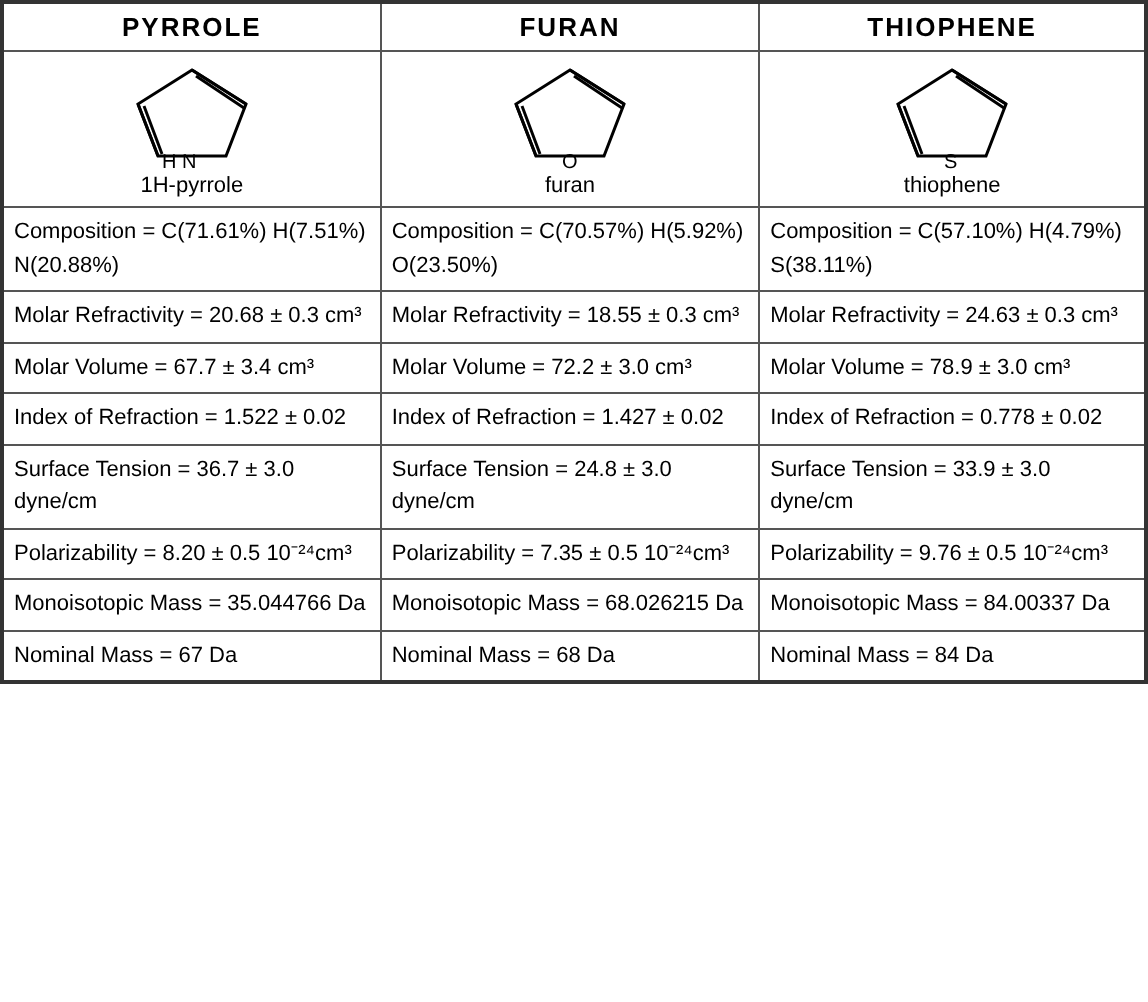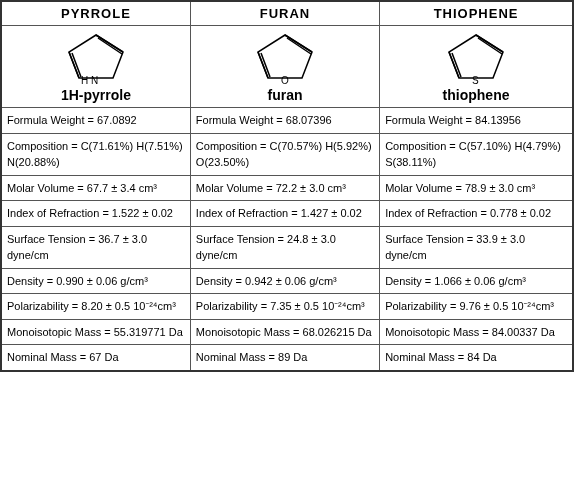--- a/index.html
+++ b/index.html
@@ -29,22 +29,22 @@
     .col-header {
       font-size: 13px;
       font-weight: bold;
       letter-spacing: 1px;
     }
     .molecule-cell {
       text-align: center;
       padding: 6px 4px 4px 4px;
     }
     .molecule-name {
-      font-weight: bold;
-      font-size: 14px;
+      font-weight: normal;
+      font-size: 11px;
     }
     .prop-row {
       line-height: 1.5;
       padding: 2px 5px;
     }
     svg {
       display: block;
       margin: 0 auto 2px auto;
     }
   </style>
@@ -107,58 +107,53 @@
           <line x1="8" y1="22" x2="18" y2="48" stroke="#000" stroke-width="1.5"></line>
           <line x1="11" y1="23" x2="20" y2="47" stroke="#000" stroke-width="1.5"></line>
 
           <text x="31" y="54" font-size="10" font-family="Arial" fill="#000">S</text>
         </svg>
         <span class="molecule-name">thiophene</span>
       </td>
     </tr>
 
     <tr>
-      <td class="prop-row">Formula Weight = 67.0892</td>
-      <td class="prop-row">Formula Weight = 68.07396</td>
-      <td class="prop-row">Formula Weight = 84.13956</td>
-    </tr>
-    <tr>
       <td class="prop-row">Composition = C(71.61%) H(7.51%) N(20.88%)</td>
       <td class="prop-row">Composition = C(70.57%) H(5.92%) O(23.50%)</td>
       <td class="prop-row">Composition = C(57.10%) H(4.79%) S(38.11%)</td>
+    </tr>
+    <tr>
+      <td class="prop-row">Molar Refractivity = 20.68 ± 0.3 cm³</td>
+      <td class="prop-row">Molar Refractivity = 18.55 ± 0.3 cm³</td>
+      <td class="prop-row">Molar Refractivity = 24.63 ± 0.3 cm³</td>
     </tr>
     <tr>
       <td class="prop-row">Molar Volume = 67.7 ± 3.4 cm³</td>
       <td class="prop-row">Molar Volume = 72.2 ± 3.0 cm³</td>
       <td class="prop-row">Molar Volume = 78.9 ± 3.0 cm³</td>
     </tr>
     <tr>
       <td class="prop-row">Index of Refraction = 1.522 ± 0.02</td>
       <td class="prop-row">Index of Refraction = 1.427 ± 0.02</td>
       <td class="prop-row">Index of Refraction = 0.778 ± 0.02</td>
     </tr>
     <tr>
       <td class="prop-row">Surface Tension = 36.7 ± 3.0 dyne/cm</td>
       <td class="prop-row">Surface Tension = 24.8 ± 3.0 dyne/cm</td>
       <td class="prop-row">Surface Tension = 33.9 ± 3.0 dyne/cm</td>
     </tr>
     <tr>
-      <td class="prop-row">Density = 0.990 ± 0.06 g/cm³</td>
-      <td class="prop-row">Density = 0.942 ± 0.06 g/cm³</td>
-      <td class="prop-row">Density = 1.066 ± 0.06 g/cm³</td>
-    </tr>
-    <tr>
       <td class="prop-row">Polarizability = 8.20 ± 0.5 10⁻²⁴cm³</td>
       <td class="prop-row">Polarizability = 7.35 ± 0.5 10⁻²⁴cm³</td>
       <td class="prop-row">Polarizability = 9.76 ± 0.5 10⁻²⁴cm³</td>
     </tr>
     <tr>
-      <td class="prop-row">Monoisotopic Mass = 55.319771 Da</td>
+      <td class="prop-row">Monoisotopic Mass = 35.044766 Da</td>
       <td class="prop-row">Monoisotopic Mass = 68.026215 Da</td>
       <td class="prop-row">Monoisotopic Mass = 84.00337 Da</td>
     </tr>
     <tr>
       <td class="prop-row">Nominal Mass = 67 Da</td>
-      <td class="prop-row">Nominal Mass = 89 Da</td>
+      <td class="prop-row">Nominal Mass = 68 Da</td>
       <td class="prop-row">Nominal Mass = 84 Da</td>
     </tr>
   </tbody>
 </table>
 
 </body></html>

